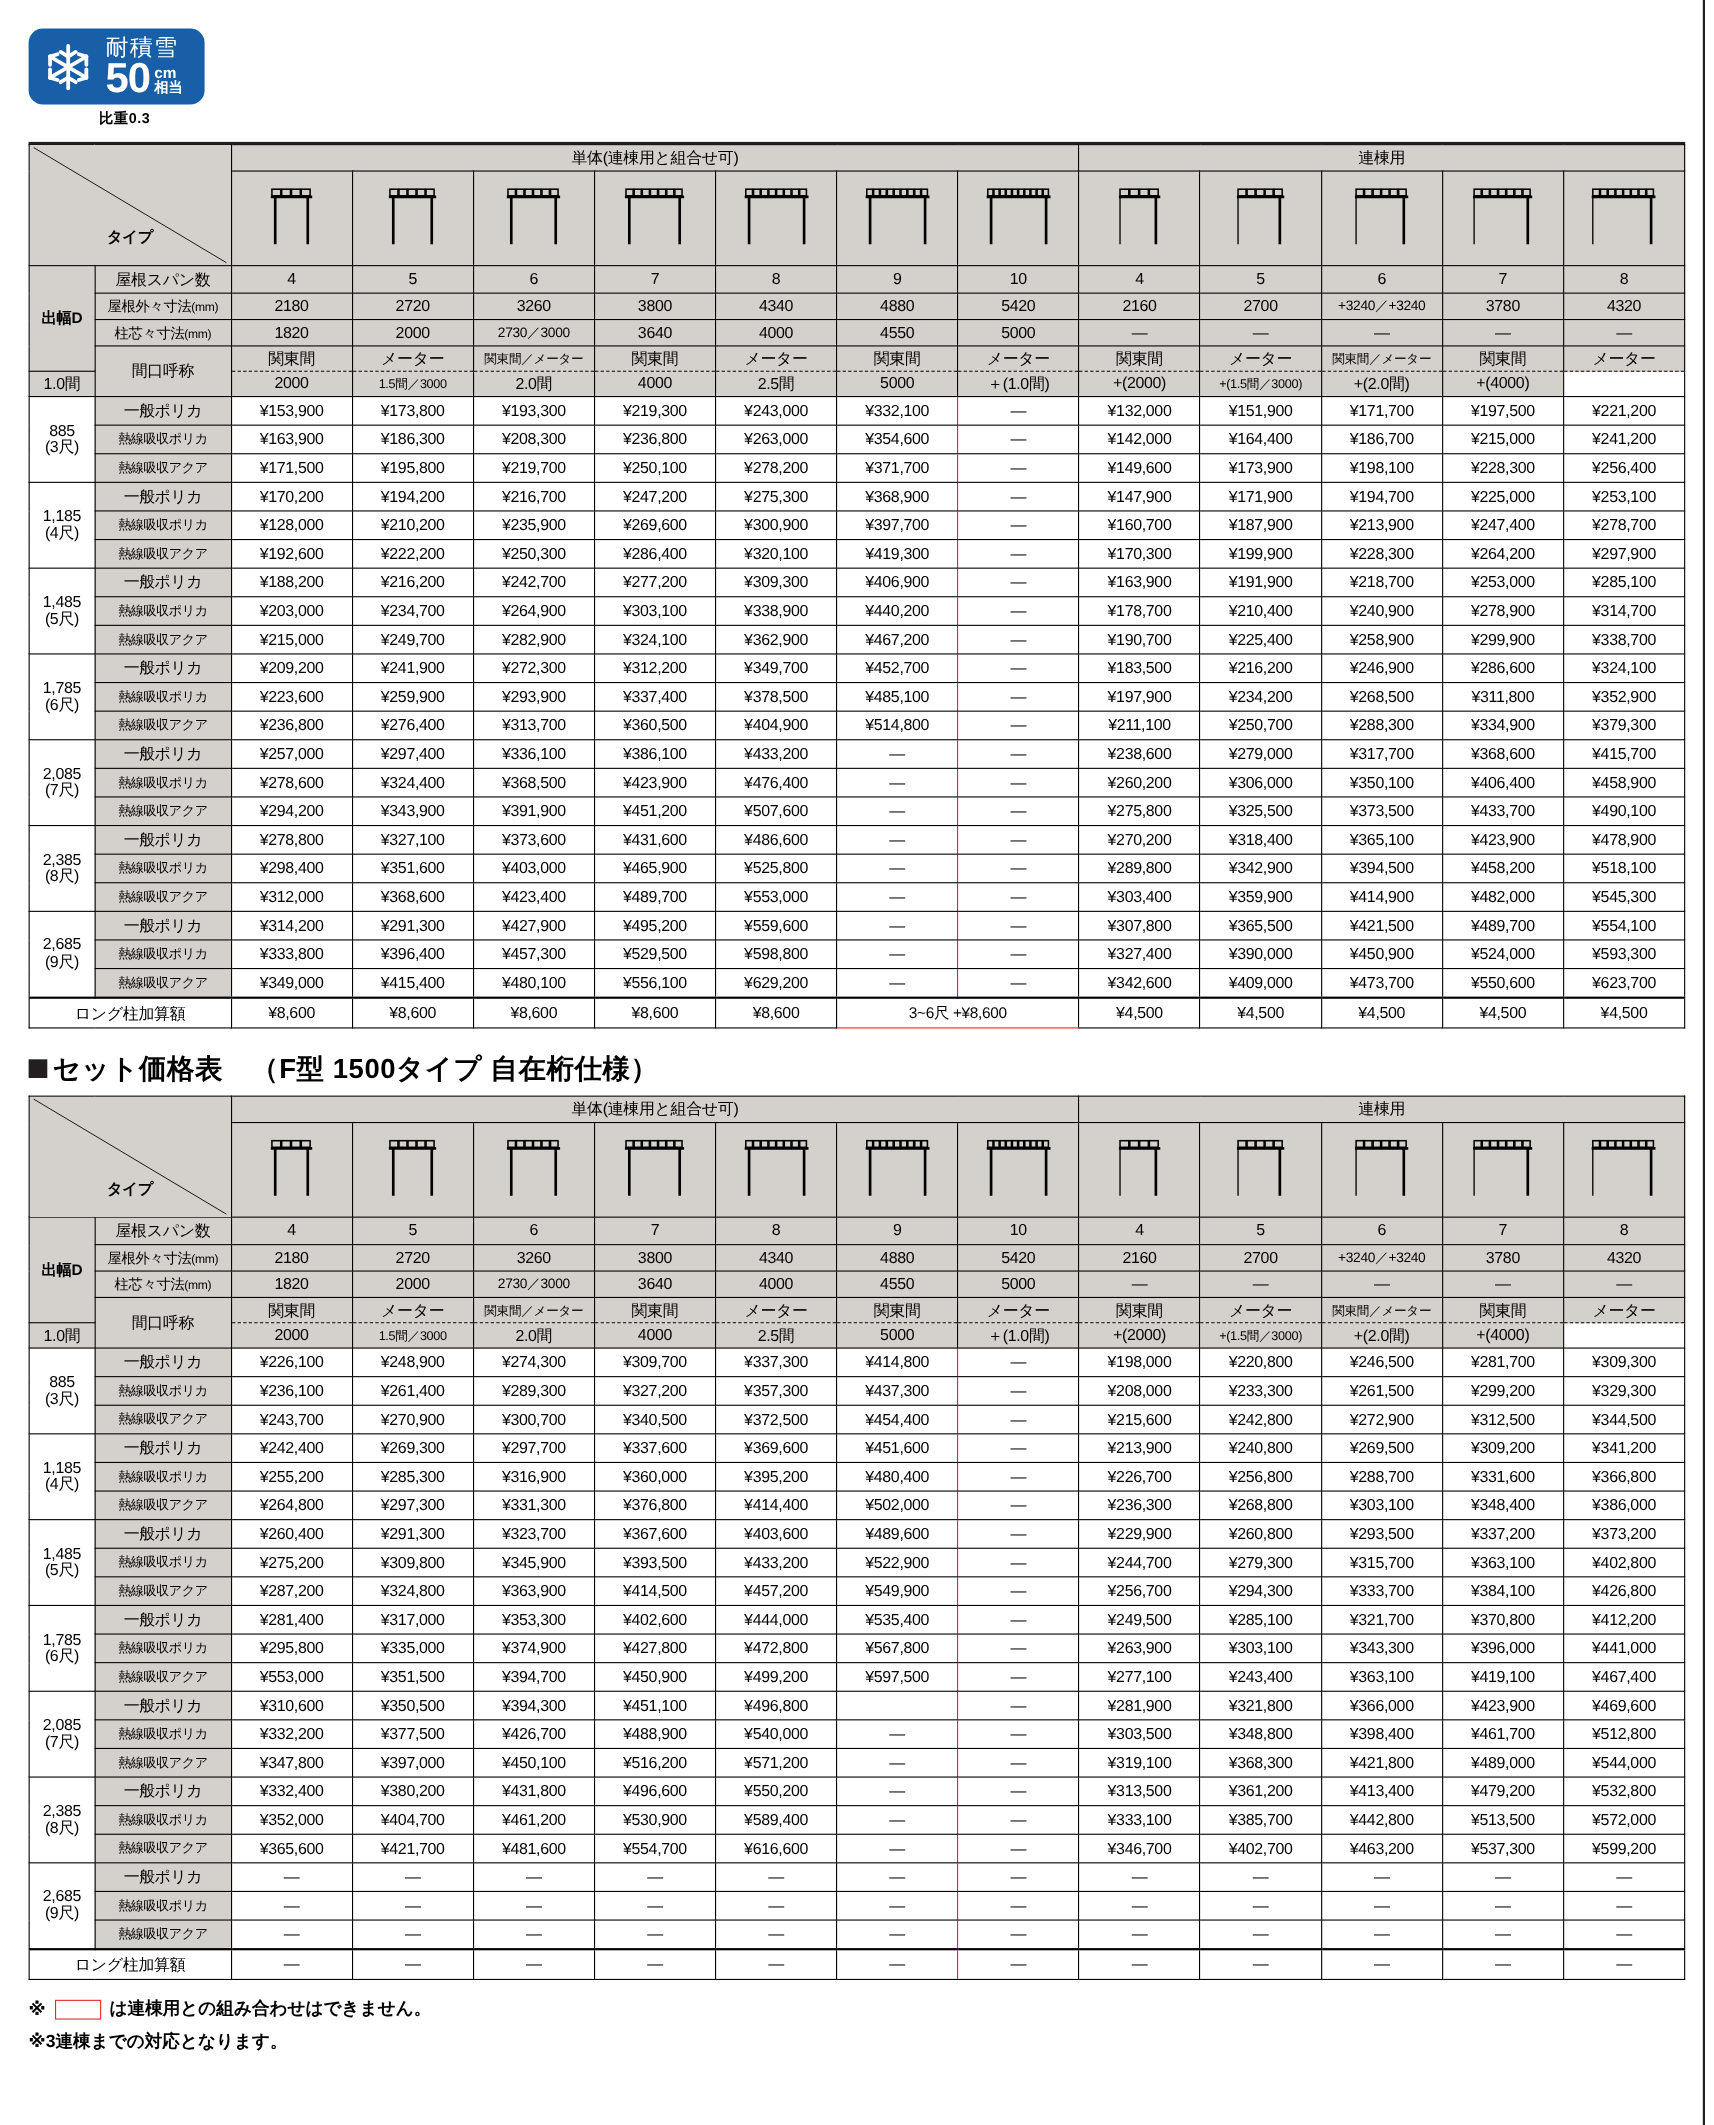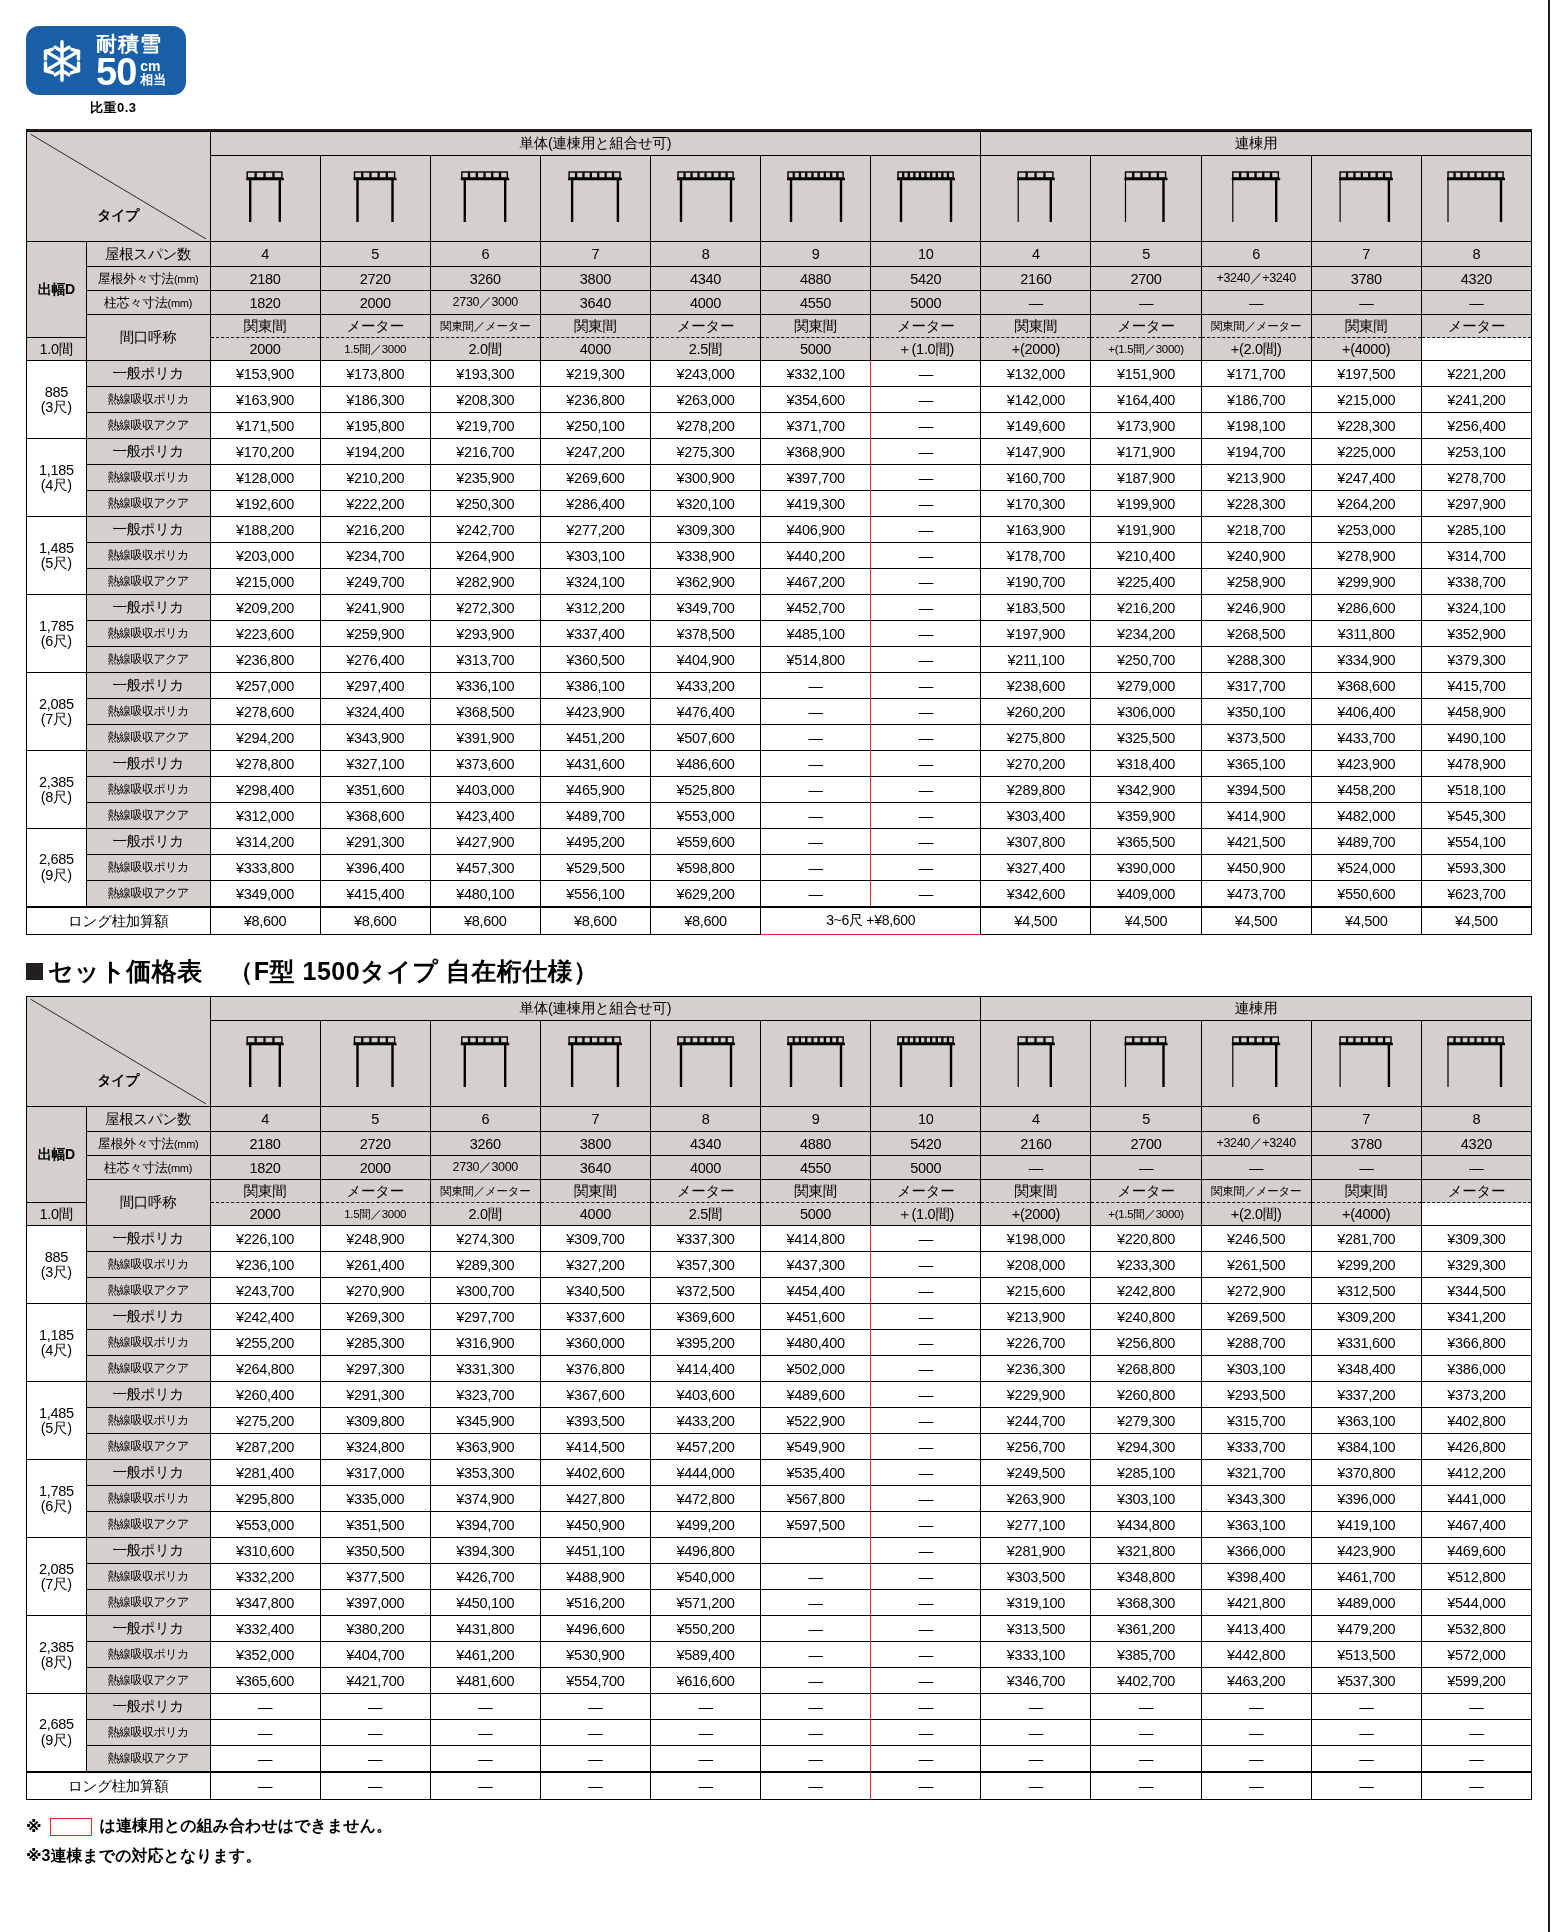--- a/index.html
+++ b/index.html
@@ -15,21 +15,21 @@
 
   
   .badge-wrap { padding-top:26px; }
   .snow-badge {
     display:inline-flex; align-items:center;
     background:#185fa8; color:#fff;
     border-radius:13px; padding:7px 20px 7px 14px;
   }
   .snow-icon { width:44px; height:44px; margin-right:12px; flex:0 0 auto; }
   .badge-text { line-height:1; }
-  .badge-l1 { font-size:21px; font-weight:bold; letter-spacing:1px; }
+  .badge-l1 { font-size:21px; font-weight:normal; letter-spacing:1px; }
   .badge-l2 { display:flex; align-items:flex-end; margin-top:2px; }
   .badge-num { font-size:38px; font-weight:bold; line-height:0.85; letter-spacing:-1px; }
   .badge-unit { margin-left:4px; line-height:1; padding-bottom:2px;}
   .badge-cm { font-size:14px; font-weight:bold; display:block; }
   .badge-soto { font-size:13px; font-weight:bold; display:block; }
   .badge-sub { font-size:13px; font-weight:bold; margin-top:4px; padding-left:64px; letter-spacing:0.5px;}
 
   .hr-top { border:0; border-top:2px solid #231f20; margin:12px 0 0 0; }
 
   
@@ -1130,21 +1130,21 @@
           <tr>
             <td class="hdr name-ja small" style="height:26px">熱線吸収アクア</td>
             <td class="price" style="">¥553,000</td>
             <td class="price" style="">¥351,500</td>
             <td class="price" style="">¥394,700</td>
             <td class="price" style="">¥450,900</td>
             <td class="price" style="">¥499,200</td>
             <td class="price" style="border-left:1.8px solid #e8262c;border-right:1.8px solid #e8262c;">¥597,500</td>
             <td class="price dash" style="">—</td>
             <td class="price" style="">¥277,100</td>
-            <td class="price" style="">¥434,800</td>
+            <td class="price" style="">¥243,400</td>
             <td class="price" style="">¥363,100</td>
             <td class="price" style="">¥419,100</td>
             <td class="price" style="">¥467,400</td>
           </tr>
           <tr>
             <td class="dcell" rowspan="3">2,085<br>(7尺)</td>
             <td class="hdr name-ja" style="height:26px">一般ポリカ</td>
             <td class="price" style="">¥310,600</td>
             <td class="price" style="">¥350,500</td>
             <td class="price" style="">¥394,300</td>

